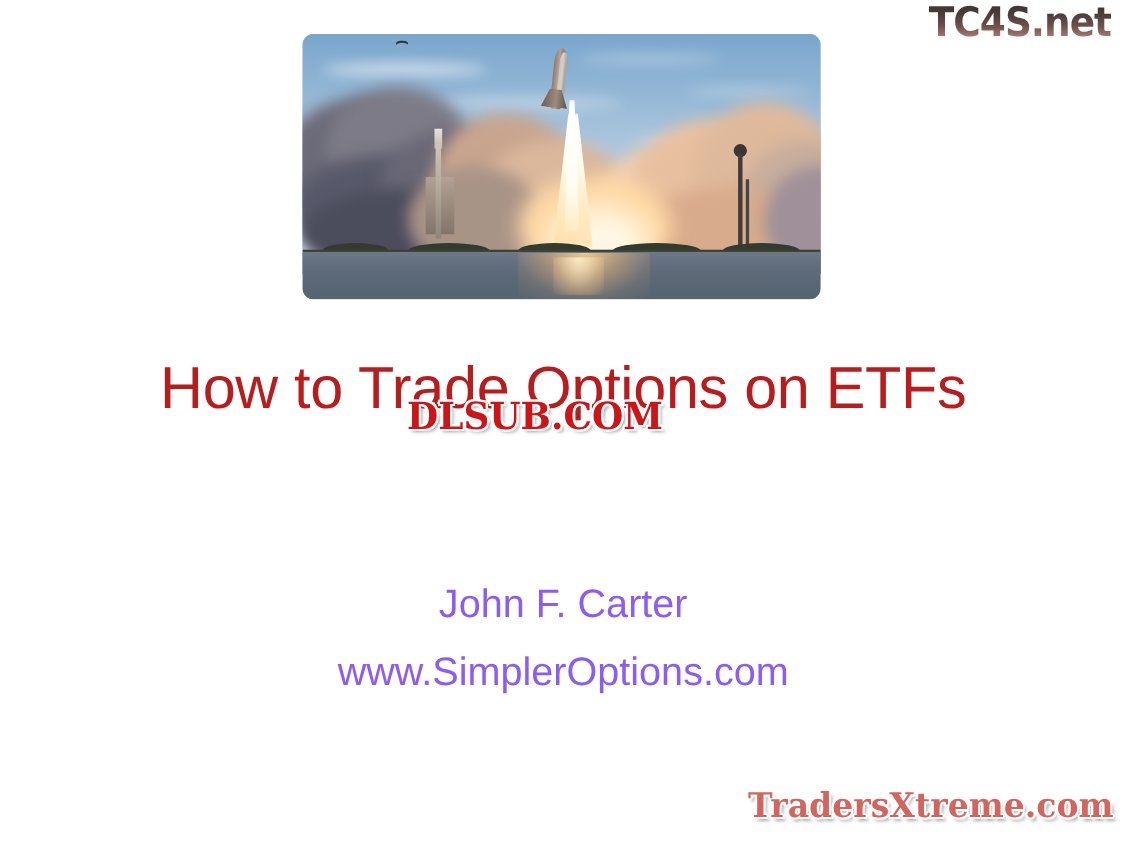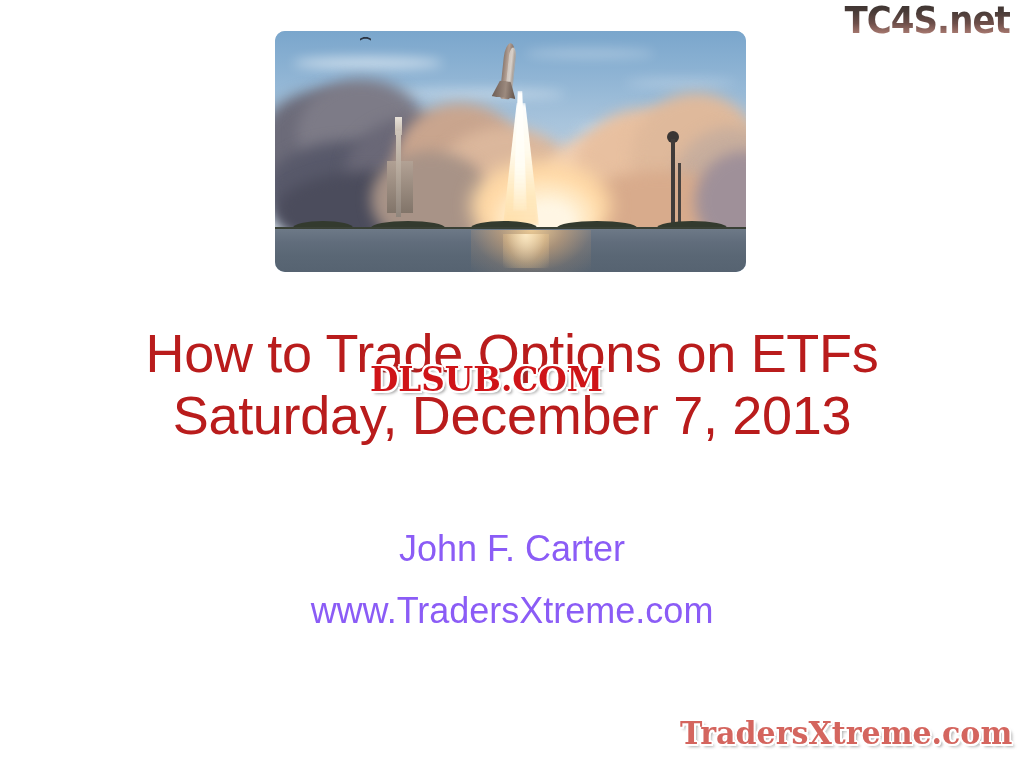--- a/index.html
+++ b/index.html
@@ -442,25 +442,24 @@
       <div class="shore"></div>
 
       <div class="water"></div>
       <div class="water-glow"></div>
       <div class="water-glow2"></div>
     </div>
   </div>
 
   <div class="title-block">
     <div class="title-line">How to Trade Options on ETFs</div>
-    <div class="title-line">Saturday, December 7, 2013</div>
   </div>
 
   <div class="subtitle-block">
     <div class="subtitle-line">John F. Carter</div>
-    <div class="subtitle-line">www.TradersXtreme.com</div>
+    <div class="subtitle-line">www.SimplerOptions.com</div>
   </div>
 
   <div class="dlsub-watermark">DLSUB.COM</div>
 
   <div class="traders-watermark">TradersXtreme.com</div>
 
 </div>
 
 </body></html>

